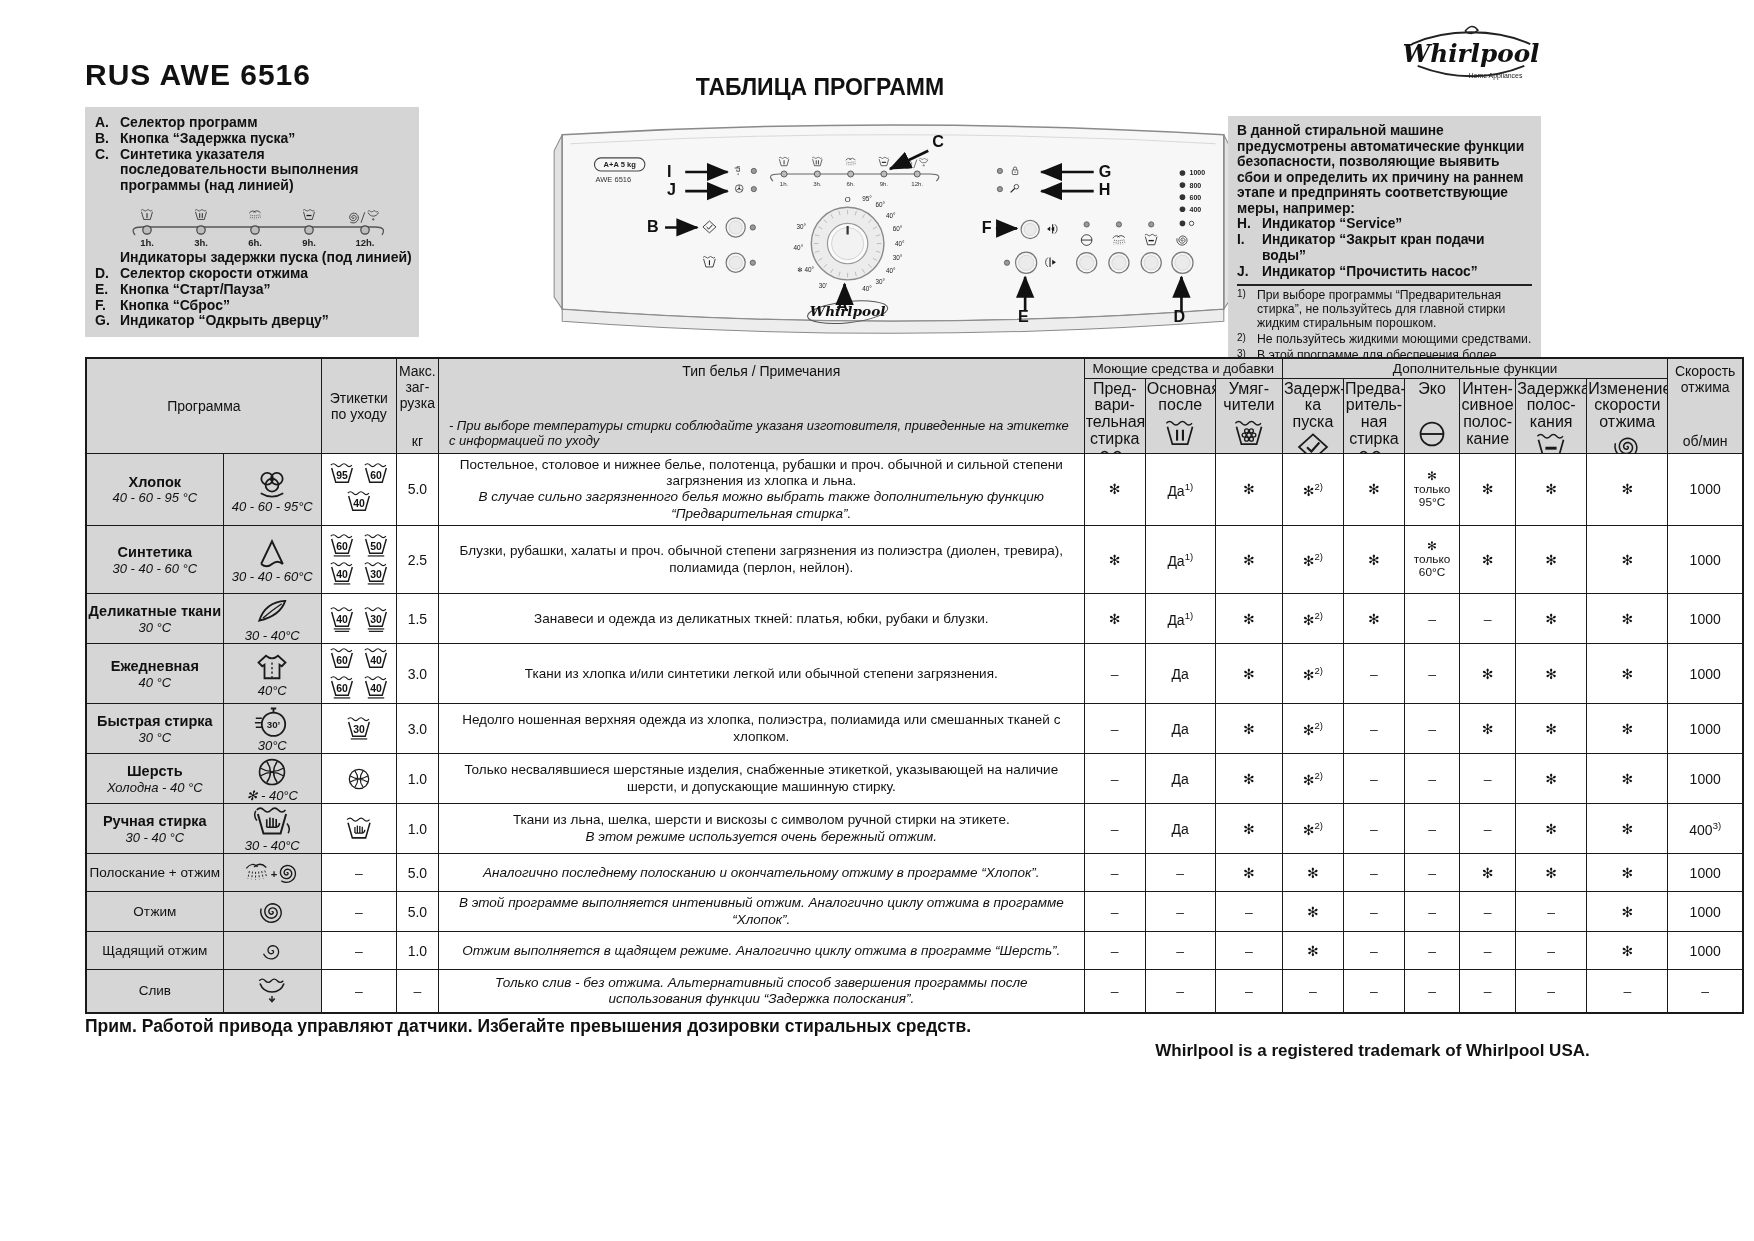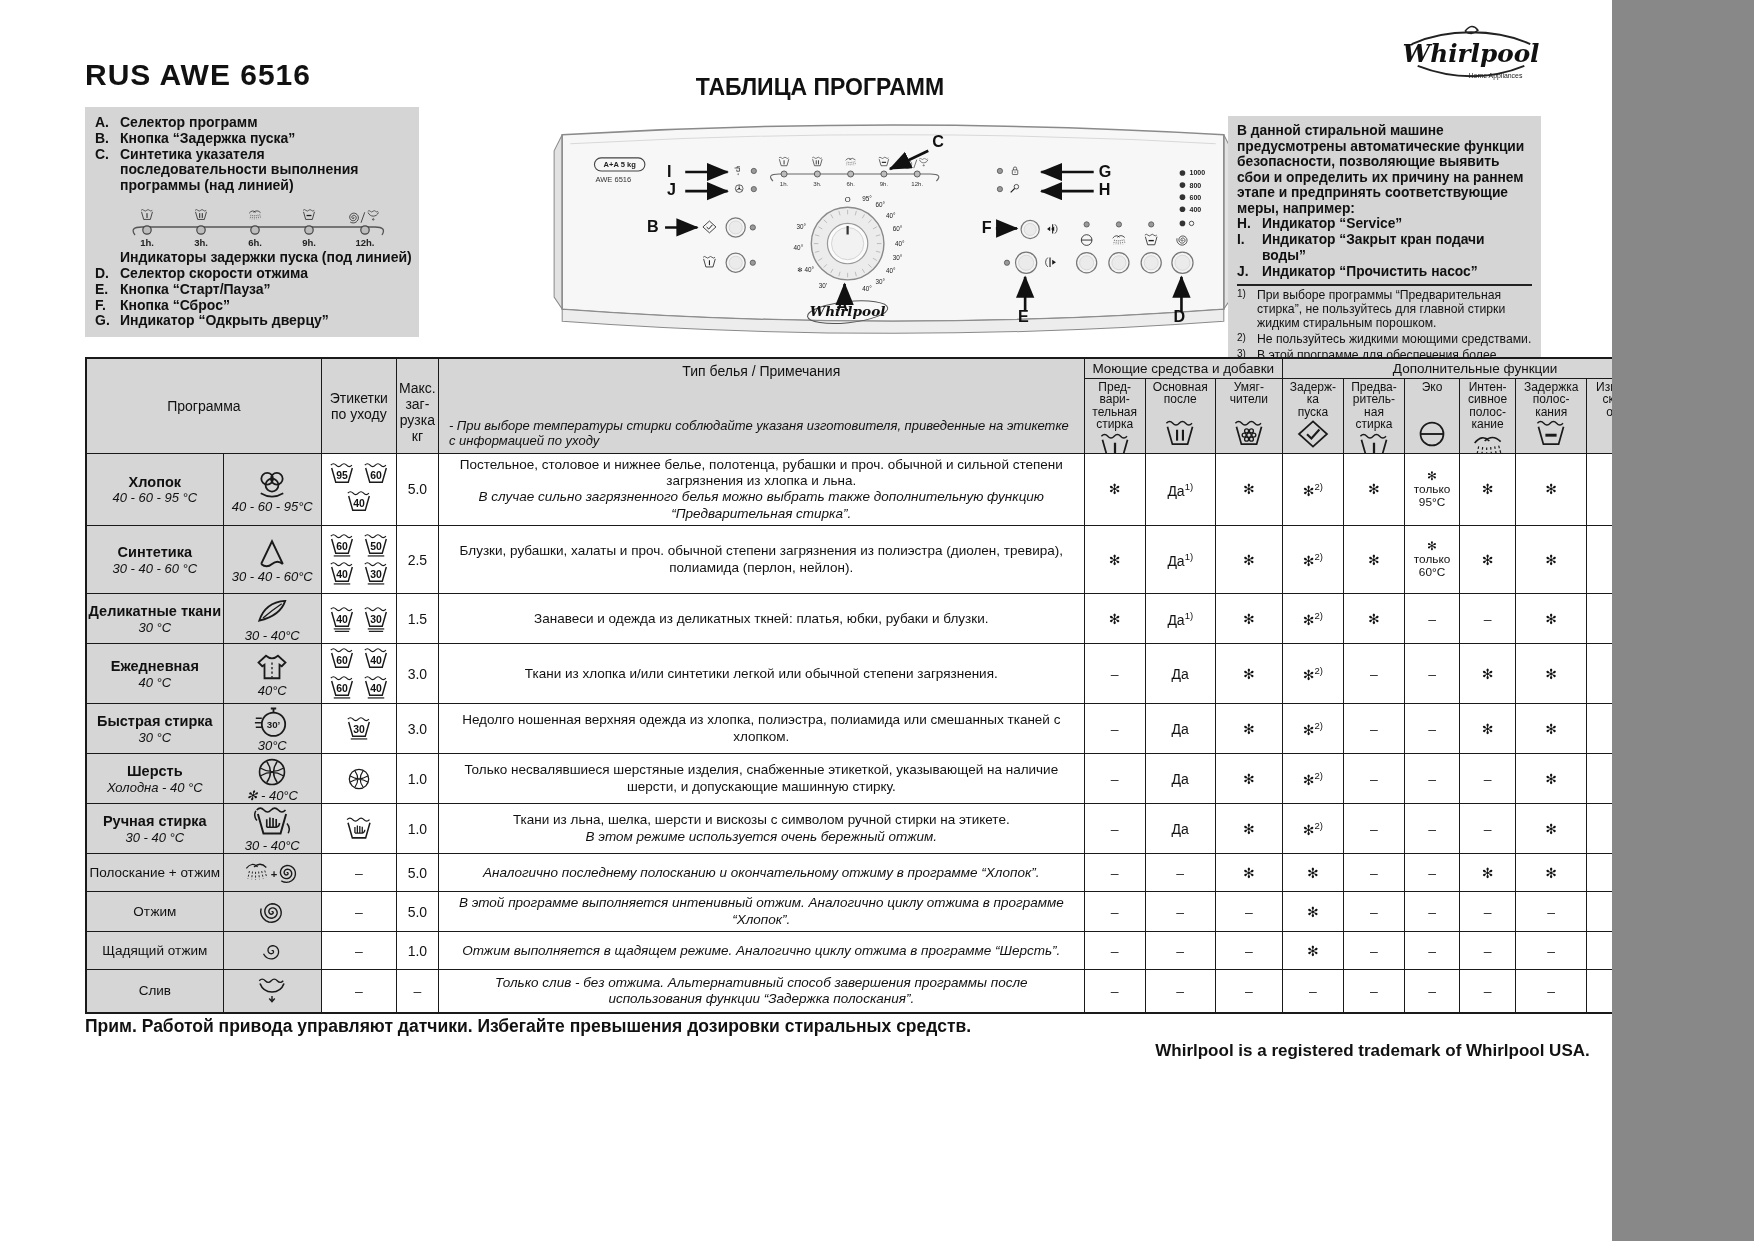--- a/index.html
+++ b/index.html
@@ -1,18 +1,18 @@
 <!DOCTYPE html>
 <html><head>
 <meta charset="utf-8">
 <style>
   * { box-sizing: border-box; }
   html,body { margin:0; padding:0; background:#888; }
   #page {
-    position:relative; width:1612px; height:1241px; background:#ffffff;
+    position:relative; width:1754px; height:1241px; background:#ffffff;
     font-family:"Liberation Sans", sans-serif; color:#111; overflow:hidden;
   }
   .abs { position:absolute; }
 
   #doc-code { left:85px; top:58px; font-size:30px; font-weight:bold; letter-spacing:1px; }
   #main-title { left:580px; top:74px; width:480px; text-align:center; font-size:23px; font-weight:bold; }
 
   #brand-logo { left:1392px; top:22px; width:158px; height:62px; }
 
   #legend-left {
@@ -39,26 +39,26 @@
 
   #table-wrap { left:85px; top:357px; width:1661px; }
   table { border-collapse:collapse; table-layout:fixed; width:1659px; border:2px solid #1a1a1a; }
   th, td { border:1px solid #1a1a1a; padding:0; overflow:hidden; vertical-align:middle; }
   th { font-weight:normal; }
   .gray { background:#d6d6d6; }
   td { background:#ffffff; }
   td.gray { background:#d6d6d6; }
   .grp { font-size:13.5px; height:20px; text-align:center; }
   .thv { font-size:14px; text-align:center; }
-  .th-col { display:flex; flex-direction:column; justify-content:space-between; height:92px; padding:20px 2px; font-size:14px; text-align:center; }
+  .th-col { display:flex; flex-direction:column; justify-content:space-between; height:92px; padding:3px 2px; font-size:14px; text-align:center; }
   .th-type { text-align:center; padding:3px 10px; }
   .th-type .note { text-align:left; font-size:13px; line-height:1.15; }
   .prelh { white-space:pre-line; }
   .it { font-style:italic; }
-  .th-sub { display:flex; flex-direction:column; height:74px; padding:2px 1px; font-size:12px; line-height:1.05; text-align:center; }
+  .th-sub { display:flex; flex-direction:column; height:74px; padding:2px 1px; font-size:16px; line-height:1.05; text-align:center; }
   .sub-ic { margin-top:auto; display:flex; justify-content:center; padding-bottom:1px; }
   .cell { text-align:center; font-size:14px; }
   .prog-name { font-size:14.5px; font-weight:bold; text-align:center; line-height:1.15; }
   .prog-name.plain { font-weight:normal; font-size:13.5px; }
   .prog-temp { font-style:italic; font-size:13px; text-align:center; }
   .icon-caption { font-style:italic; font-size:13px; text-align:center; margin-top:-2px; }
   .ic-wrap { display:flex; justify-content:center; align-items:center; }
   .care-grid { display:flex; flex-wrap:wrap; justify-content:center; align-items:center; gap:0px 4px; padding:1px 4px; }
   .desc-cell { text-align:center; padding:3px 14px; font-size:13.5px; line-height:1.22; }
   .desc-it { font-style:italic; }

